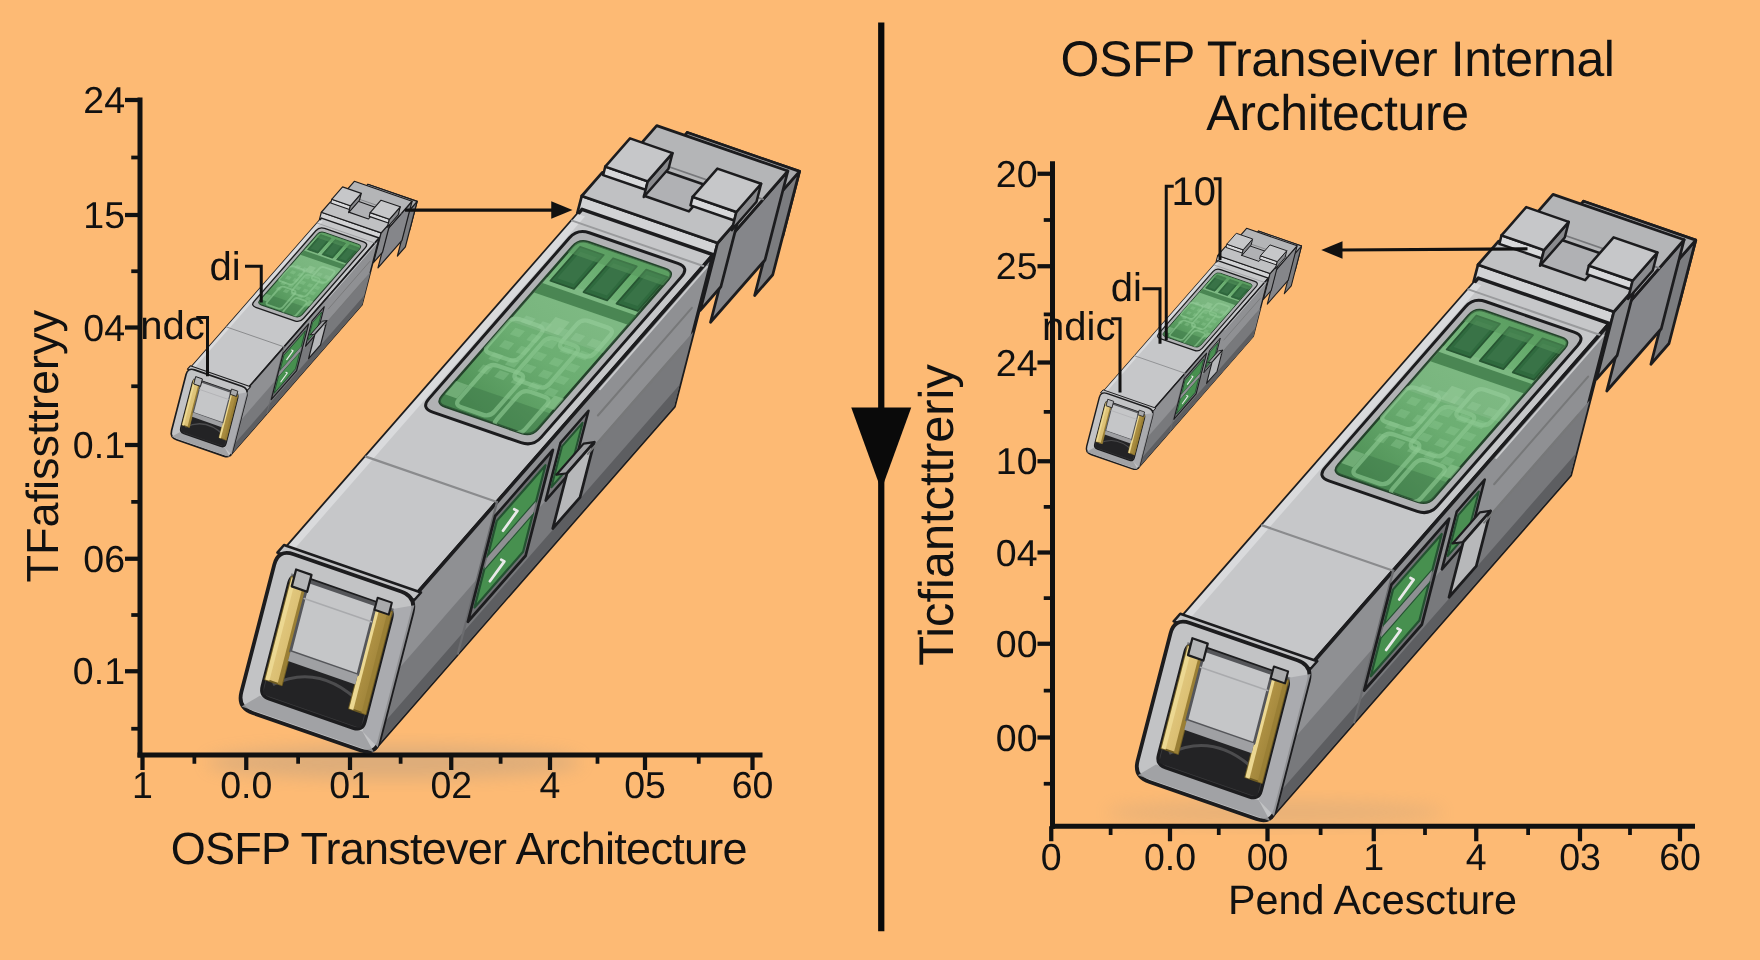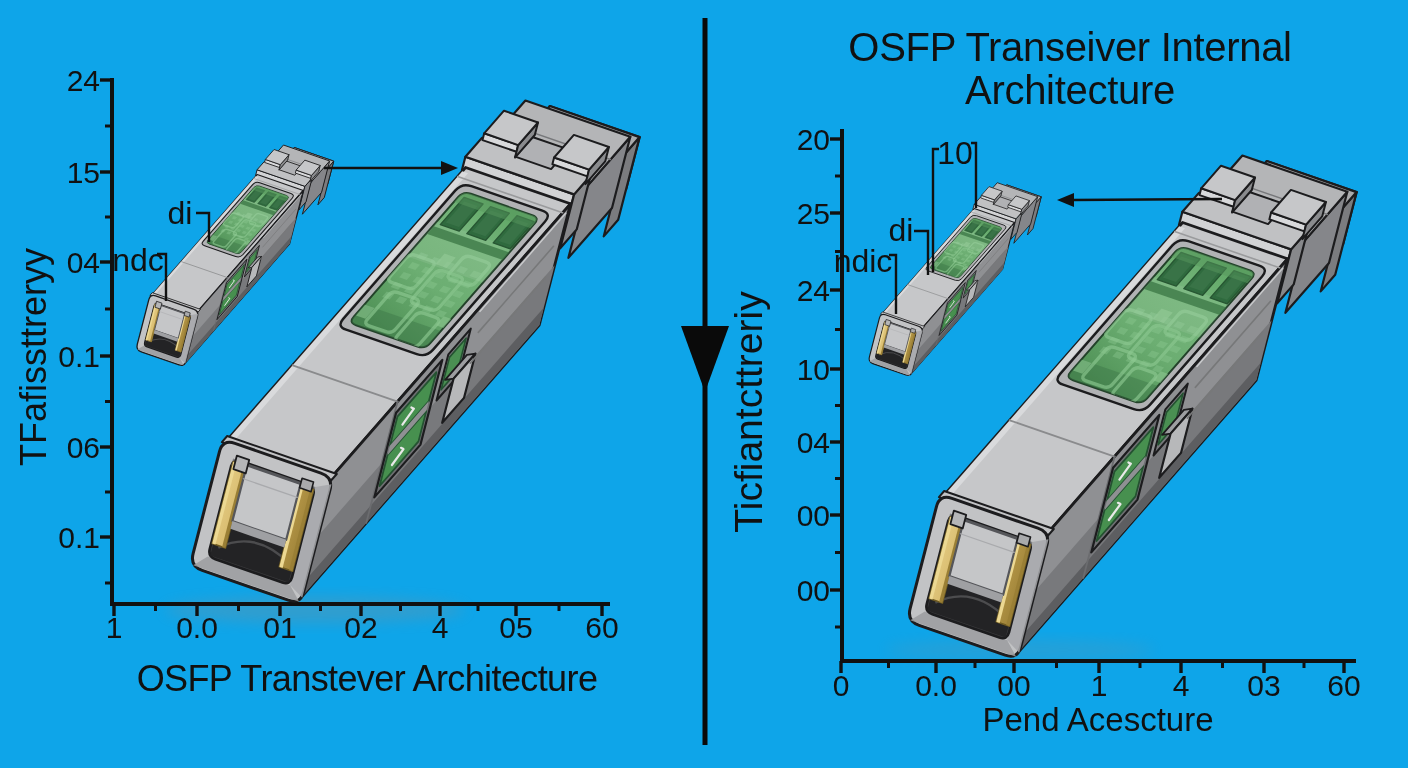--- a/index.html
+++ b/index.html
@@ -1,19 +1,19 @@
 <!DOCTYPE html>
 <html><head>
 <meta charset="utf-8">
 <style>
   html, body { margin: 0; padding: 0; background: #ffffff; }
   .stage {
     position: relative;
     width: 1408px; height: 768px;
-    background: #0ea5e9;
+    background: #fdba74;
     overflow: hidden;
     font-family: "Liberation Sans", sans-serif;
   }
   svg text {
     font-family: "Liberation Sans", sans-serif;
     fill: #111111;
   }
 </style>
 </head>
 <body>

